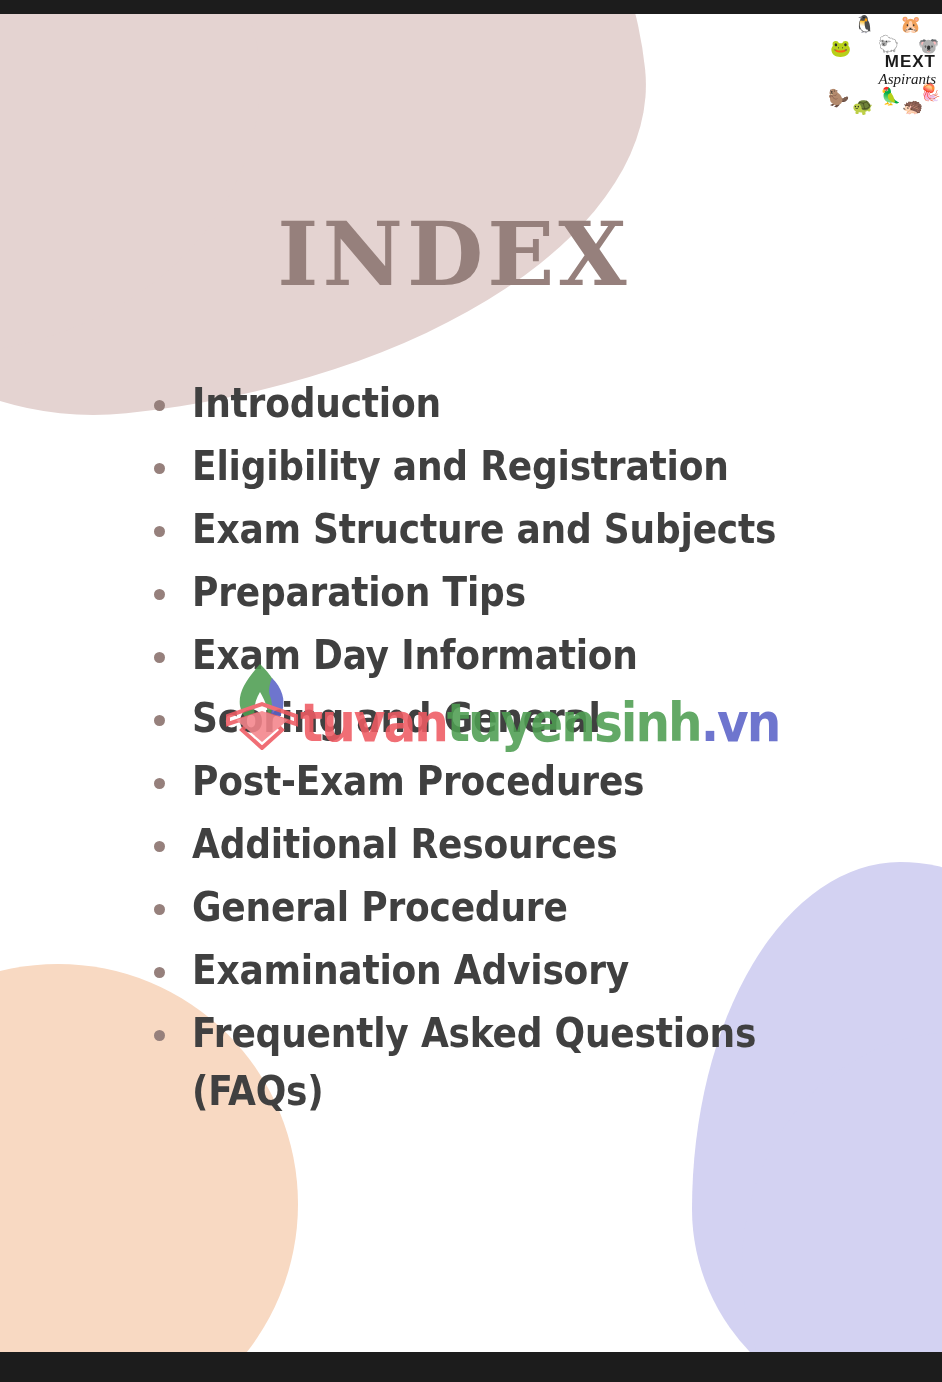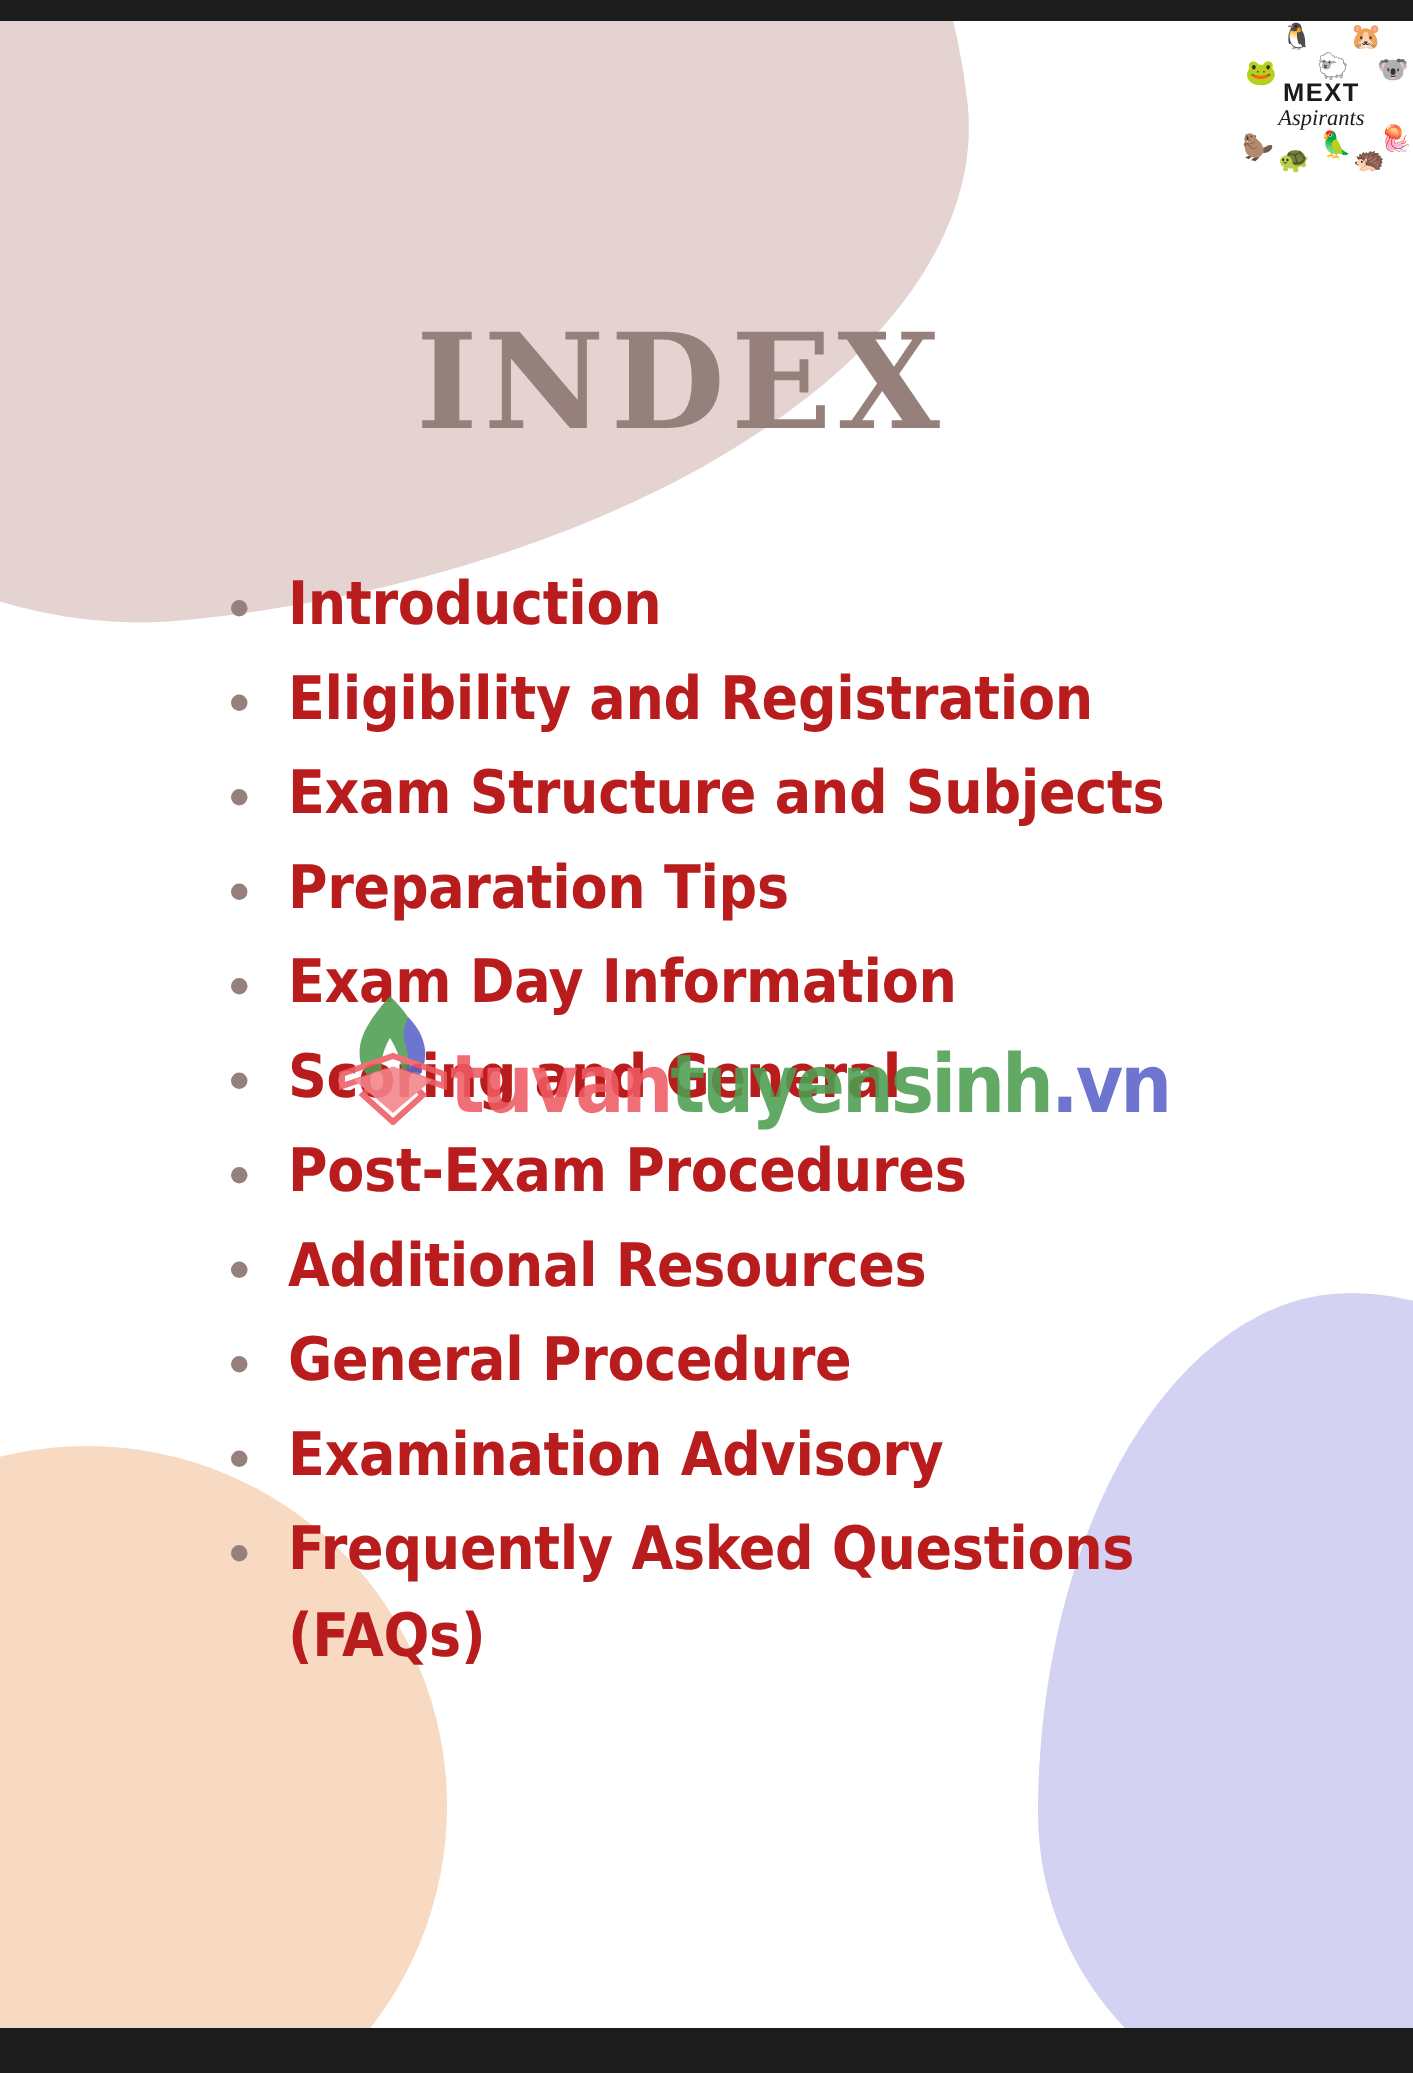--- a/index.html
+++ b/index.html
@@ -102,21 +102,21 @@
   #brand-logo .sticker {
     position: absolute;
     font-size: 17px;
     line-height: 1;
   }
   #brand-logo .brand-text {
     position: absolute;
     left: 0;
     top: 38px;
     width: 110px;
-    text-align: center;
+    text-align: right;
   }
   .brand-mext {
     font-family: "Liberation Sans", sans-serif;
     font-weight: bold;
     font-size: 17px;
     letter-spacing: 1px;
     color: #1b1b1b;
     display: block;
   }
   .brand-aspirants {
@@ -154,21 +154,21 @@
     list-style: none;
   }
   #index-list li {
     position: relative;
     padding-left: 40px;
     margin-bottom: 5px;
     font-family: "DejaVu Sans Condensed", "Liberation Sans", sans-serif;
     font-weight: bold;
     font-size: 40px;
     line-height: 58px;
-    color: #b91c1c;
+    color: #404040;
     letter-spacing: -0.2px;
   }
   #index-list li::before {
     content: "";
     position: absolute;
     left: 2px;
     top: 26px;
     width: 11px;
     height: 11px;
     border-radius: 50%;

